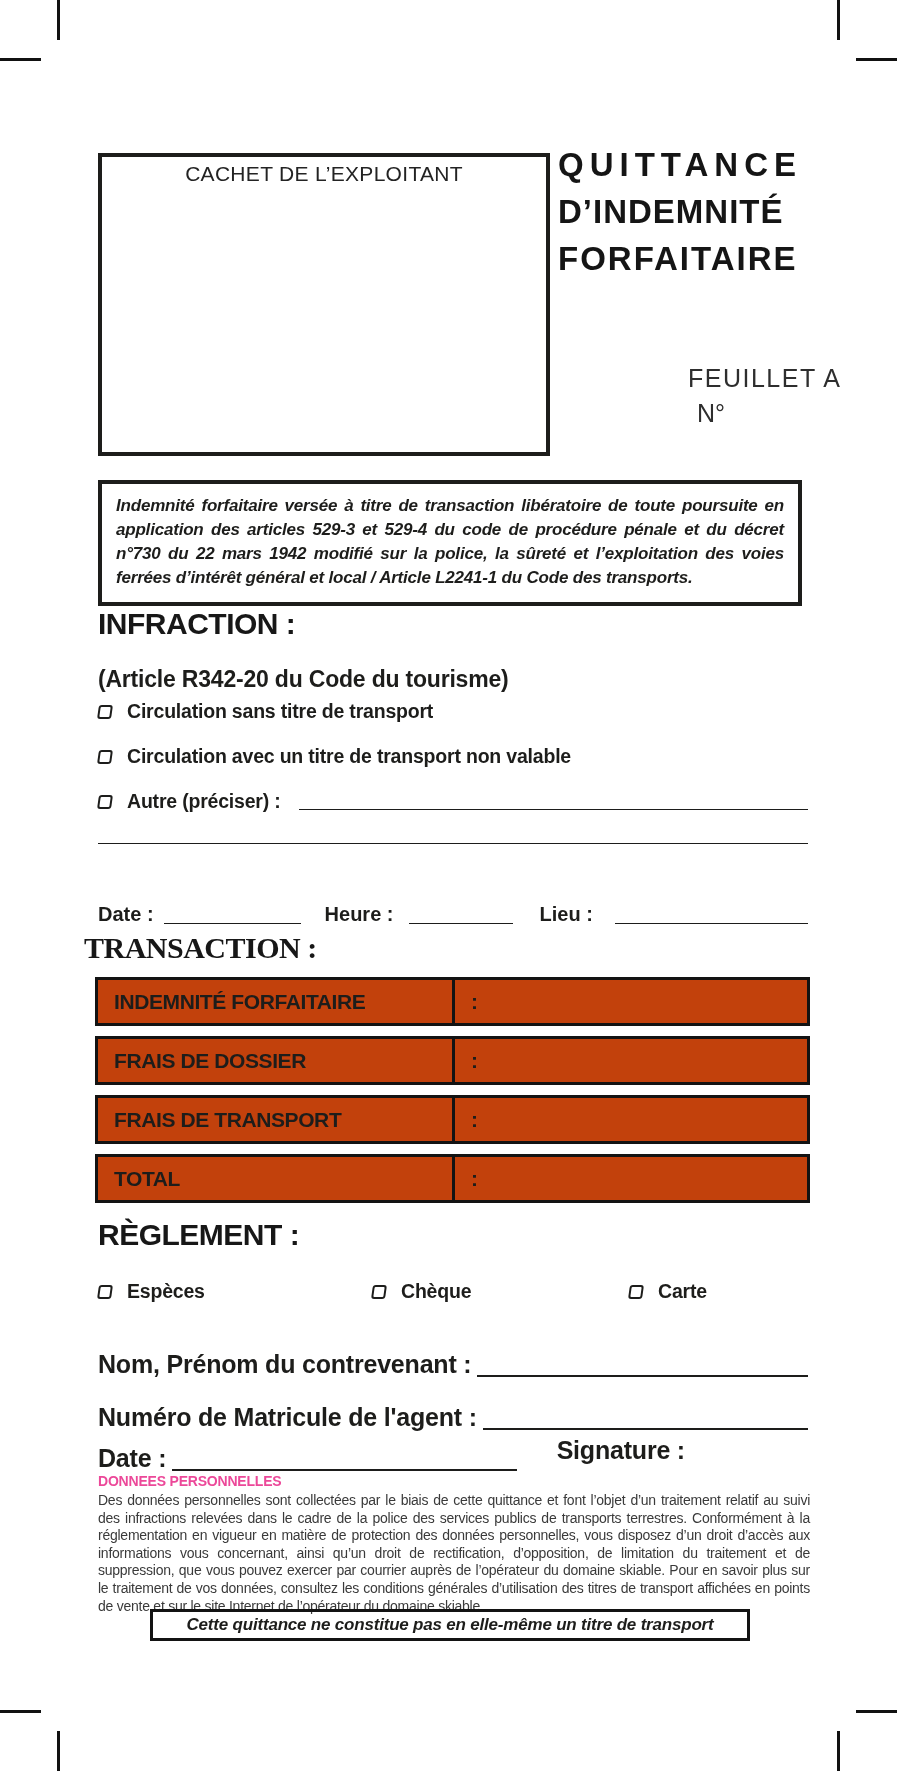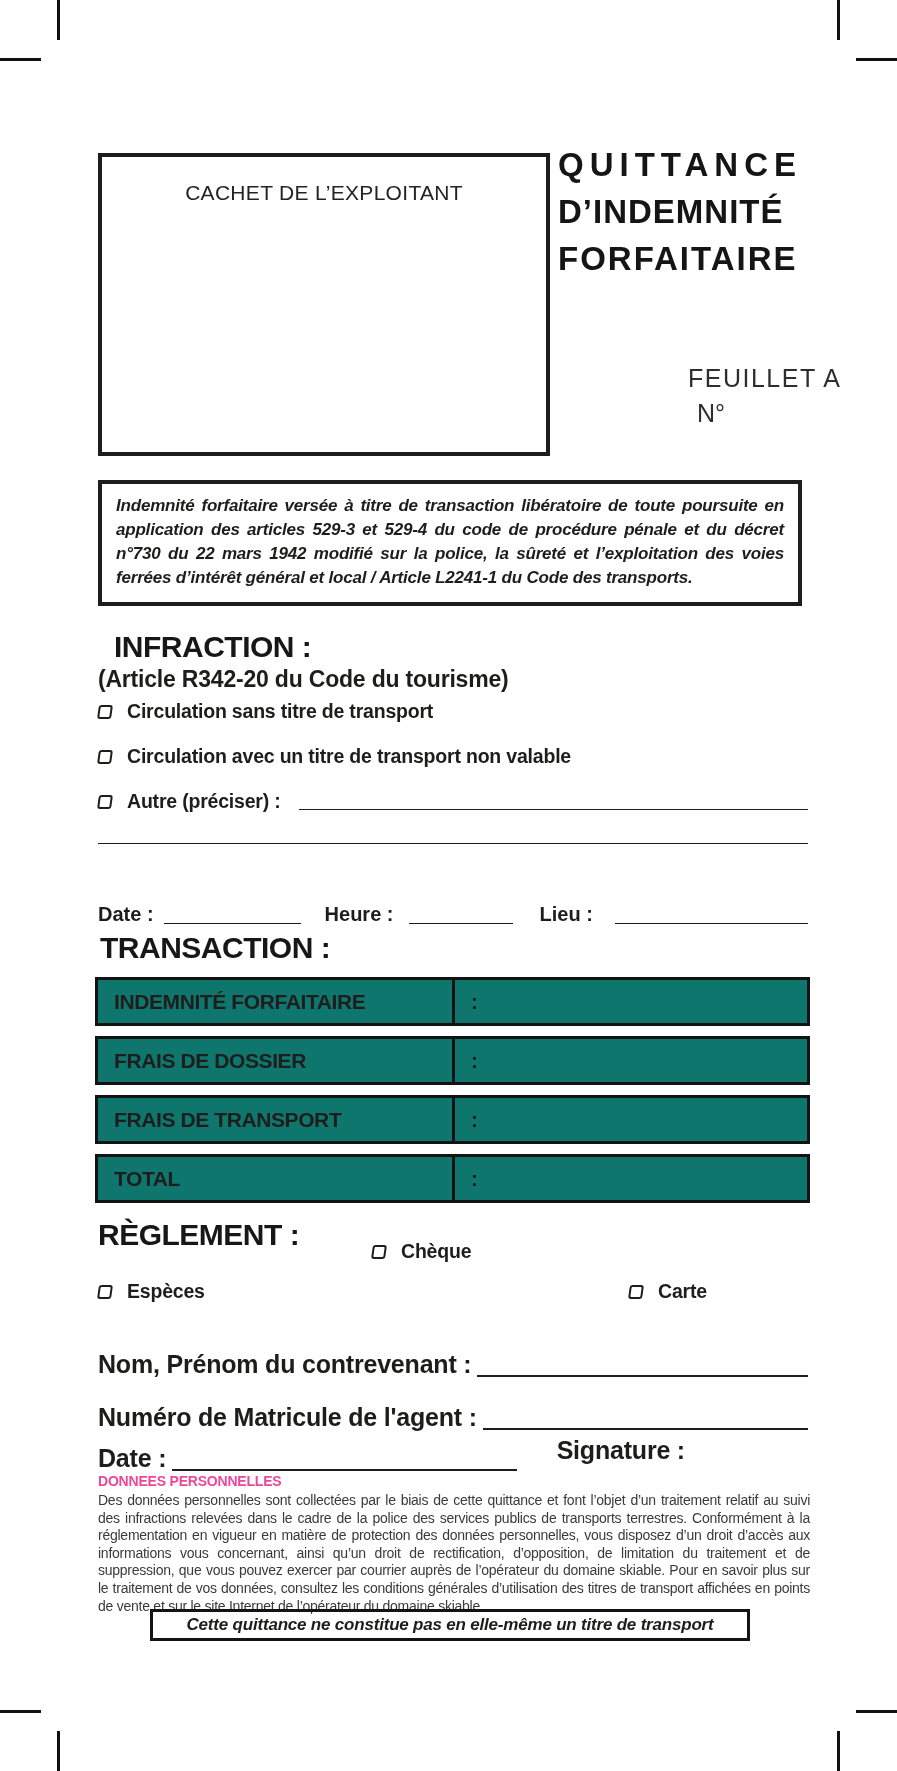--- a/index.html
+++ b/index.html
@@ -7,21 +7,21 @@
   body { font-family:"Liberation Sans", sans-serif; }
   .page {
     position:relative; width:897px; height:1771px; margin:0 auto;
     background:#ffffff; color:#1d1d1b; overflow:hidden;
   }
   .abs { position:absolute; }
   .crop { position:absolute; background:#111; }
 
   
   .cachet-box { left:98px; top:153px; width:452px; height:303px; border:4px solid #1d1d1b; }
-  .cachet-label { text-align:center; padding-top:24px; font-size:21px; letter-spacing:0.3px; color:#232323; }
+  .cachet-label { text-align:center; padding-top:5px; font-size:21px; letter-spacing:0.3px; color:#232323; }
   .title-block { left:558px; top:141px; width:262px; font-weight:bold; font-size:33px; line-height:47px; color:#151515; }
   .title-line-0 { letter-spacing:6px; }
   .title-line-1 { letter-spacing:1px; }
   .title-line-2 { letter-spacing:2px; }
   .feuillet { left:688px; top:364px; font-size:25px; letter-spacing:1.5px; color:#2e2e2e; }
   .numero { left:697px; top:399px; font-size:25px; color:#2e2e2e; }
 
   
   .legal-box {
     left:98px; top:480px; width:704px; border:4px solid #1d1d1b;
@@ -38,21 +38,21 @@
     transform:skewX(-8deg); flex:0 0 auto; background:#fff;
   }
   .cb-label { font-size:19.5px; font-weight:bold; margin-left:15px; letter-spacing:-0.2px; white-space:nowrap; }
   .fill { flex:1 1 auto; align-self:flex-end; margin-bottom:3px; }
 
   .inf-date-row { left:98px; top:903px; width:710px; display:flex; align-items:flex-end; font-size:20px; font-weight:bold; }
   .inf-date-row .lbl { white-space:nowrap; }
   .u { border-bottom:1.8px solid #1d1d1b; align-self:flex-end; margin-bottom:2px; }
 
   
-  .trow { position:absolute; left:95px; width:715px; height:49px; border:3.5px solid #131313; display:flex; background:#0f766e; }
+  .trow { position:absolute; left:95px; width:715px; height:49px; border:3.5px solid #131313; display:flex; background:#c2410c; }
   .tcell-label {
     width:357px; border-right:3.5px solid #131313; display:flex; align-items:center;
     padding-left:16px; font-size:21px; font-weight:bold; letter-spacing:-0.4px; white-space:nowrap;
   }
   .tcell-value { flex:1; display:flex; align-items:center; padding-left:16px; font-size:21px; font-weight:bold; }
 
   
   .reg-label { font-size:25px; font-weight:bold; white-space:nowrap; letter-spacing:-0.2px; }
   .line-row { left:98px; width:710px; display:flex; align-items:flex-end; }
   .line-row .fill { margin-bottom:2px; border-bottom:2.2px solid #1d1d1b; margin-left:6px; }
@@ -95,21 +95,21 @@
     <div class="title-line-2">FORFAITAIRE</div>
   </div>
 
   <div class="abs feuillet">FEUILLET A</div>
   <div class="abs numero">N°</div>
 
   <div class="abs legal-box">
     <span>Indemnité forfaitaire versée à titre de transaction libératoire de toute poursuite en application des articles 529-3 et 529-4 du code de procédure pénale et du décret n°730 du 22 mars 1942 modifié sur la police, la sûreté et l’exploitation des voies ferrées d’intérêt général et local / Article L2241-1 du Code des transports.</span>
   </div>
 
-  <div class="abs section-heading" style="left:98px;top:630px;margin-left:16px;">INFRACTION :</div>
+  <div class="abs section-heading" style="left:98px;top:607px;">INFRACTION :</div>
   <div class="abs sub-heading" style="left:98px;top:666px;">(Article R342-20 du Code du tourisme)</div>
 
   <div class="abs cb-row" style="left:98px;top:700px;width:710px;">
     <span class="cb"></span>
     <span class="cb-label">Circulation sans titre de transport</span>
   </div>
   <div class="abs cb-row" style="left:98px;top:790px;width:710px;">
     <span class="cb"></span>
     <span class="cb-label">Autre (préciser) :</span>
     <span class="fill" style="border-bottom:1.6px solid #1d1d1b;margin-left:18px;"></span>
@@ -123,21 +123,21 @@
 
   <div class="abs inf-date-row">
     <span class="lbl">Date :</span>
     <span class="u" style="width:137px;margin-left:10px;"></span>
     <span class="lbl" style="margin-left:24px;">Heure :</span>
     <span class="u" style="width:104px;margin-left:16px;"></span>
     <span class="lbl" style="margin-left:26px;">Lieu :</span>
     <span class="u fill" style="margin-left:22px;"></span>
   </div>
 
-  <div class="abs section-heading" style="left:100px;top:931px;">TRANSACTION :</div>
+  <div class="abs section-heading" style="left:84px;top:931px;font-family:Liberation Serif, serif;">TRANSACTION :</div>
 
   <div class="trow" style="top:977px;">
     <div class="tcell-label">INDEMNITÉ FORFAITAIRE</div>
     <div class="tcell-value">
         <span>:</span>
       </div>
   </div>
   <div class="trow" style="top:1036px;">
     <div class="tcell-label">FRAIS DE DOSSIER</div>
     <div class="tcell-value">
@@ -156,21 +156,21 @@
         <span>:</span>
       </div>
   </div>
 
   <div class="abs section-heading" style="left:98px;top:1210px;margin-top:8px;">RÈGLEMENT :</div>
 
   <div class="abs cb-row" style="left:98px;top:1280px;">
     <span class="cb"></span>
     <span class="cb-label">Espèces</span>
   </div>
-  <div class="abs cb-row" style="left:372px;top:1240px;">
+  <div class="abs cb-row" style="left:372px;top:1280px;">
     <span class="cb"></span>
     <span class="cb-label">Chèque</span>
   </div>
   <div class="abs cb-row" style="left:629px;top:1280px;">
     <span class="cb"></span>
     <span class="cb-label">Carte</span>
   </div>
 
   <div class="abs line-row" style="top:1350px;">
     <span class="reg-label">Nom, Prénom du contrevenant :</span>

